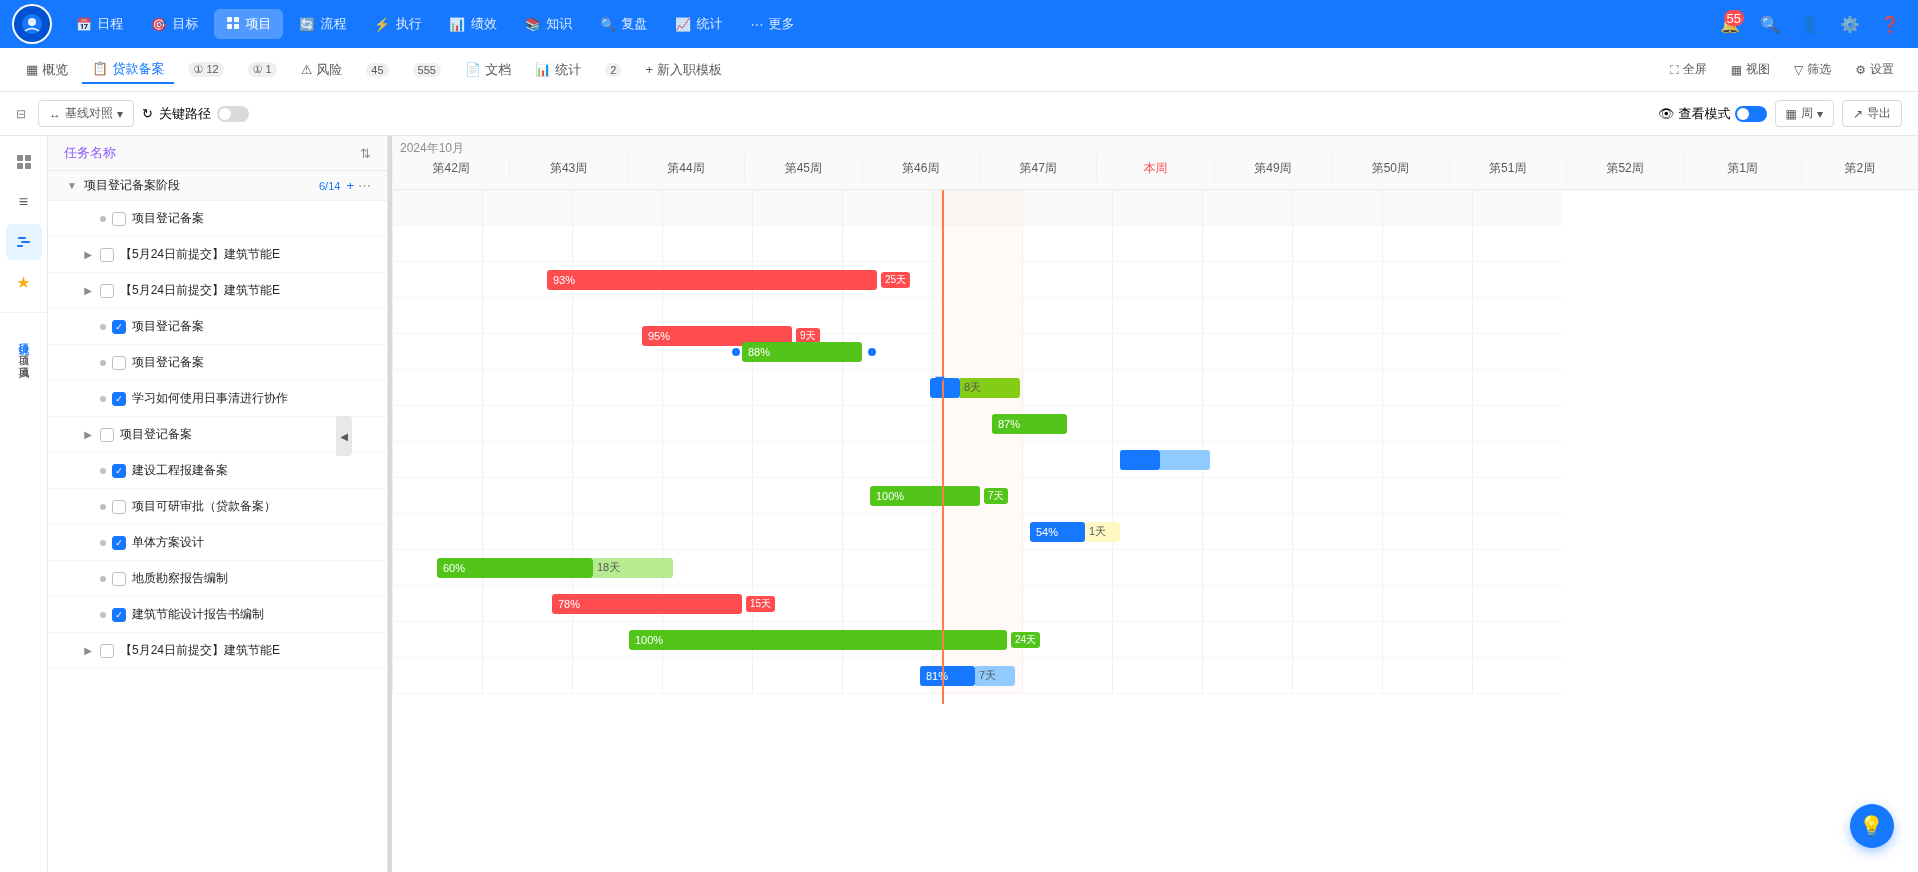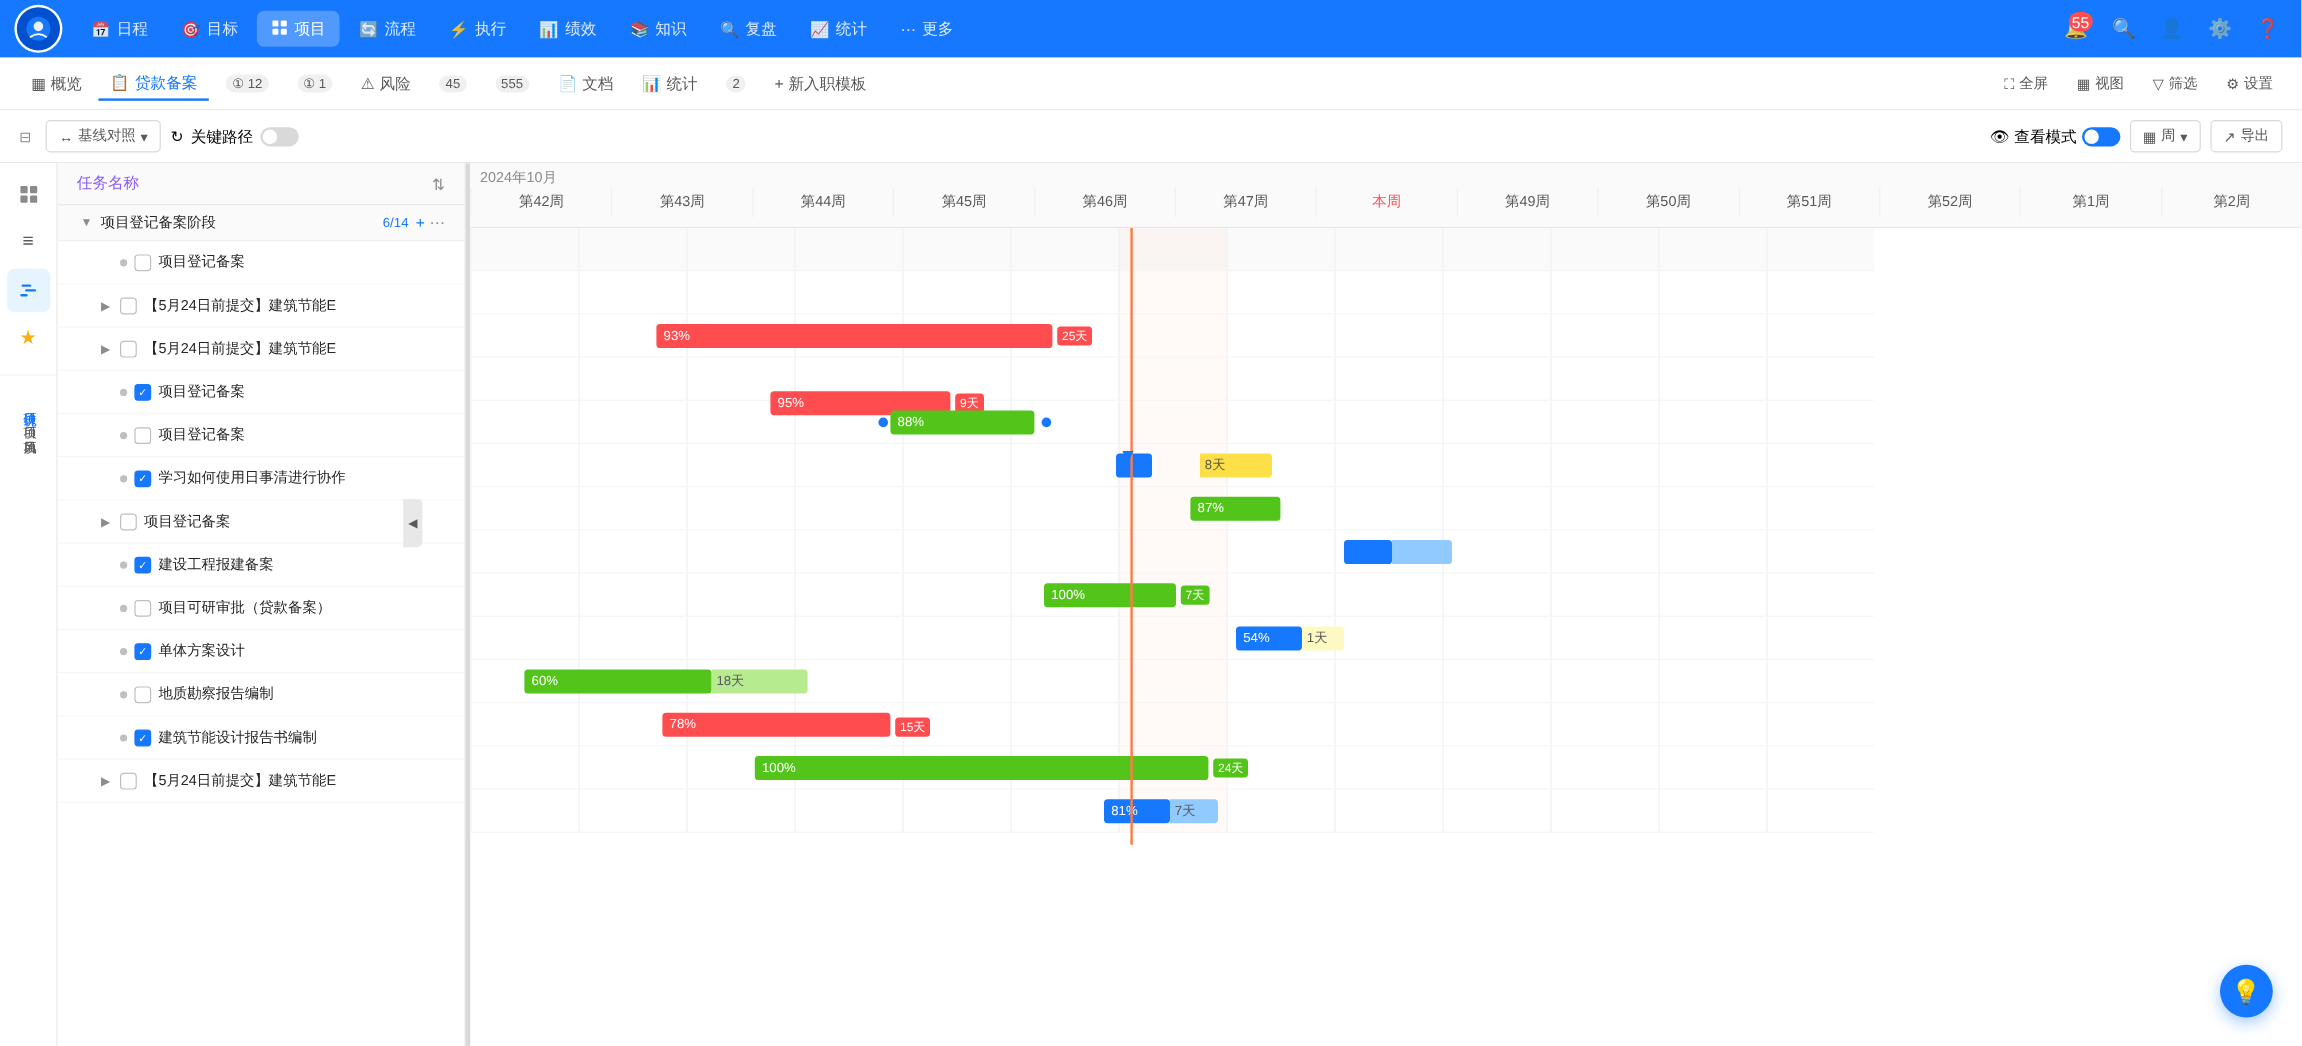--- a/index.html
+++ b/index.html
@@ -813,21 +813,21 @@
               <div class="gantt-col current-col" style="background: rgba(255, 120, 69, 0.04);"></div>
               <div class="gantt-col"></div>
               <div class="gantt-col"></div>
               <div class="gantt-col"></div>
               <div class="gantt-col"></div>
               <div class="gantt-col"></div>
               <div class="gantt-col"></div>
             </div>
             <div style="position: absolute; left: 538px; top: 50%; transform: translateY(-50%); display: flex; align-items: center; height: 20px; z-index: 2;">
               <div style="height: 20px; width: 30px; background: rgb(22, 119, 255); border-radius: 3px; display: flex; align-items: center; padding-left: 6px; padding-right: 6px; font-size: 11px; color: rgb(255, 255, 255); font-weight: 500; white-space: nowrap;"></div>
-              <div style="height: 20px; width: 60px; background: #fde047; border-radius: 0px 3px 3px 0px; display: flex; align-items: center; padding-left: 4px; font-size: 11px; color: rgb(89, 89, 89); white-space: nowrap; margin-left: 40px;">8天</div>
+              <div style="height: 20px; width: 60px; background: #84cc16; border-radius: 0px 3px 3px 0px; display: flex; align-items: center; padding-left: 4px; font-size: 11px; color: rgb(89, 89, 89); white-space: nowrap;">8天</div>
             </div>
             <div style="position: absolute; left: 540px; top: 2px; color: rgb(22, 119, 255); font-size: 16px; z-index: 3;">▼</div>
           </div>
           <div class="gantt-row" style="height: 36px; width: 1170px;">
             <div class="gantt-cols">
               <div class="gantt-col"></div>
               <div class="gantt-col"></div>
               <div class="gantt-col"></div>
               <div class="gantt-col"></div>
               <div class="gantt-col"></div>
@@ -937,21 +937,21 @@
               <div class="gantt-col"></div>
               <div class="gantt-col"></div>
               <div class="gantt-col current-col" style="background: rgba(255, 120, 69, 0.04);"></div>
               <div class="gantt-col"></div>
               <div class="gantt-col"></div>
               <div class="gantt-col"></div>
               <div class="gantt-col"></div>
               <div class="gantt-col"></div>
               <div class="gantt-col"></div>
             </div>
-            <div style="position: absolute; left: 160px; top: 50%; transform: translateY(-50%); display: flex; align-items: flex-end; height: 20px; z-index: 2;">
+            <div style="position: absolute; left: 160px; top: 50%; transform: translateY(-50%); display: flex; align-items: center; height: 20px; z-index: 2;">
               <div style="height: 20px; width: 190px; background: rgb(255, 77, 79); border-radius: 3px; display: flex; align-items: center; padding-left: 6px; padding-right: 6px; font-size: 11px; color: rgb(255, 255, 255); font-weight: 500; white-space: nowrap;">78%</div>
               <span style="font-size: 10px; color: rgb(255, 255, 255); margin-left: 4px; white-space: nowrap; background: rgb(255, 77, 79); border-radius: 3px; padding: 1px 4px;">15天</span>
             </div>
           </div>
           <div class="gantt-row" style="height: 36px; width: 1170px;">
             <div class="gantt-cols">
               <div class="gantt-col"></div>
               <div class="gantt-col"></div>
               <div class="gantt-col"></div>
               <div class="gantt-col"></div>

